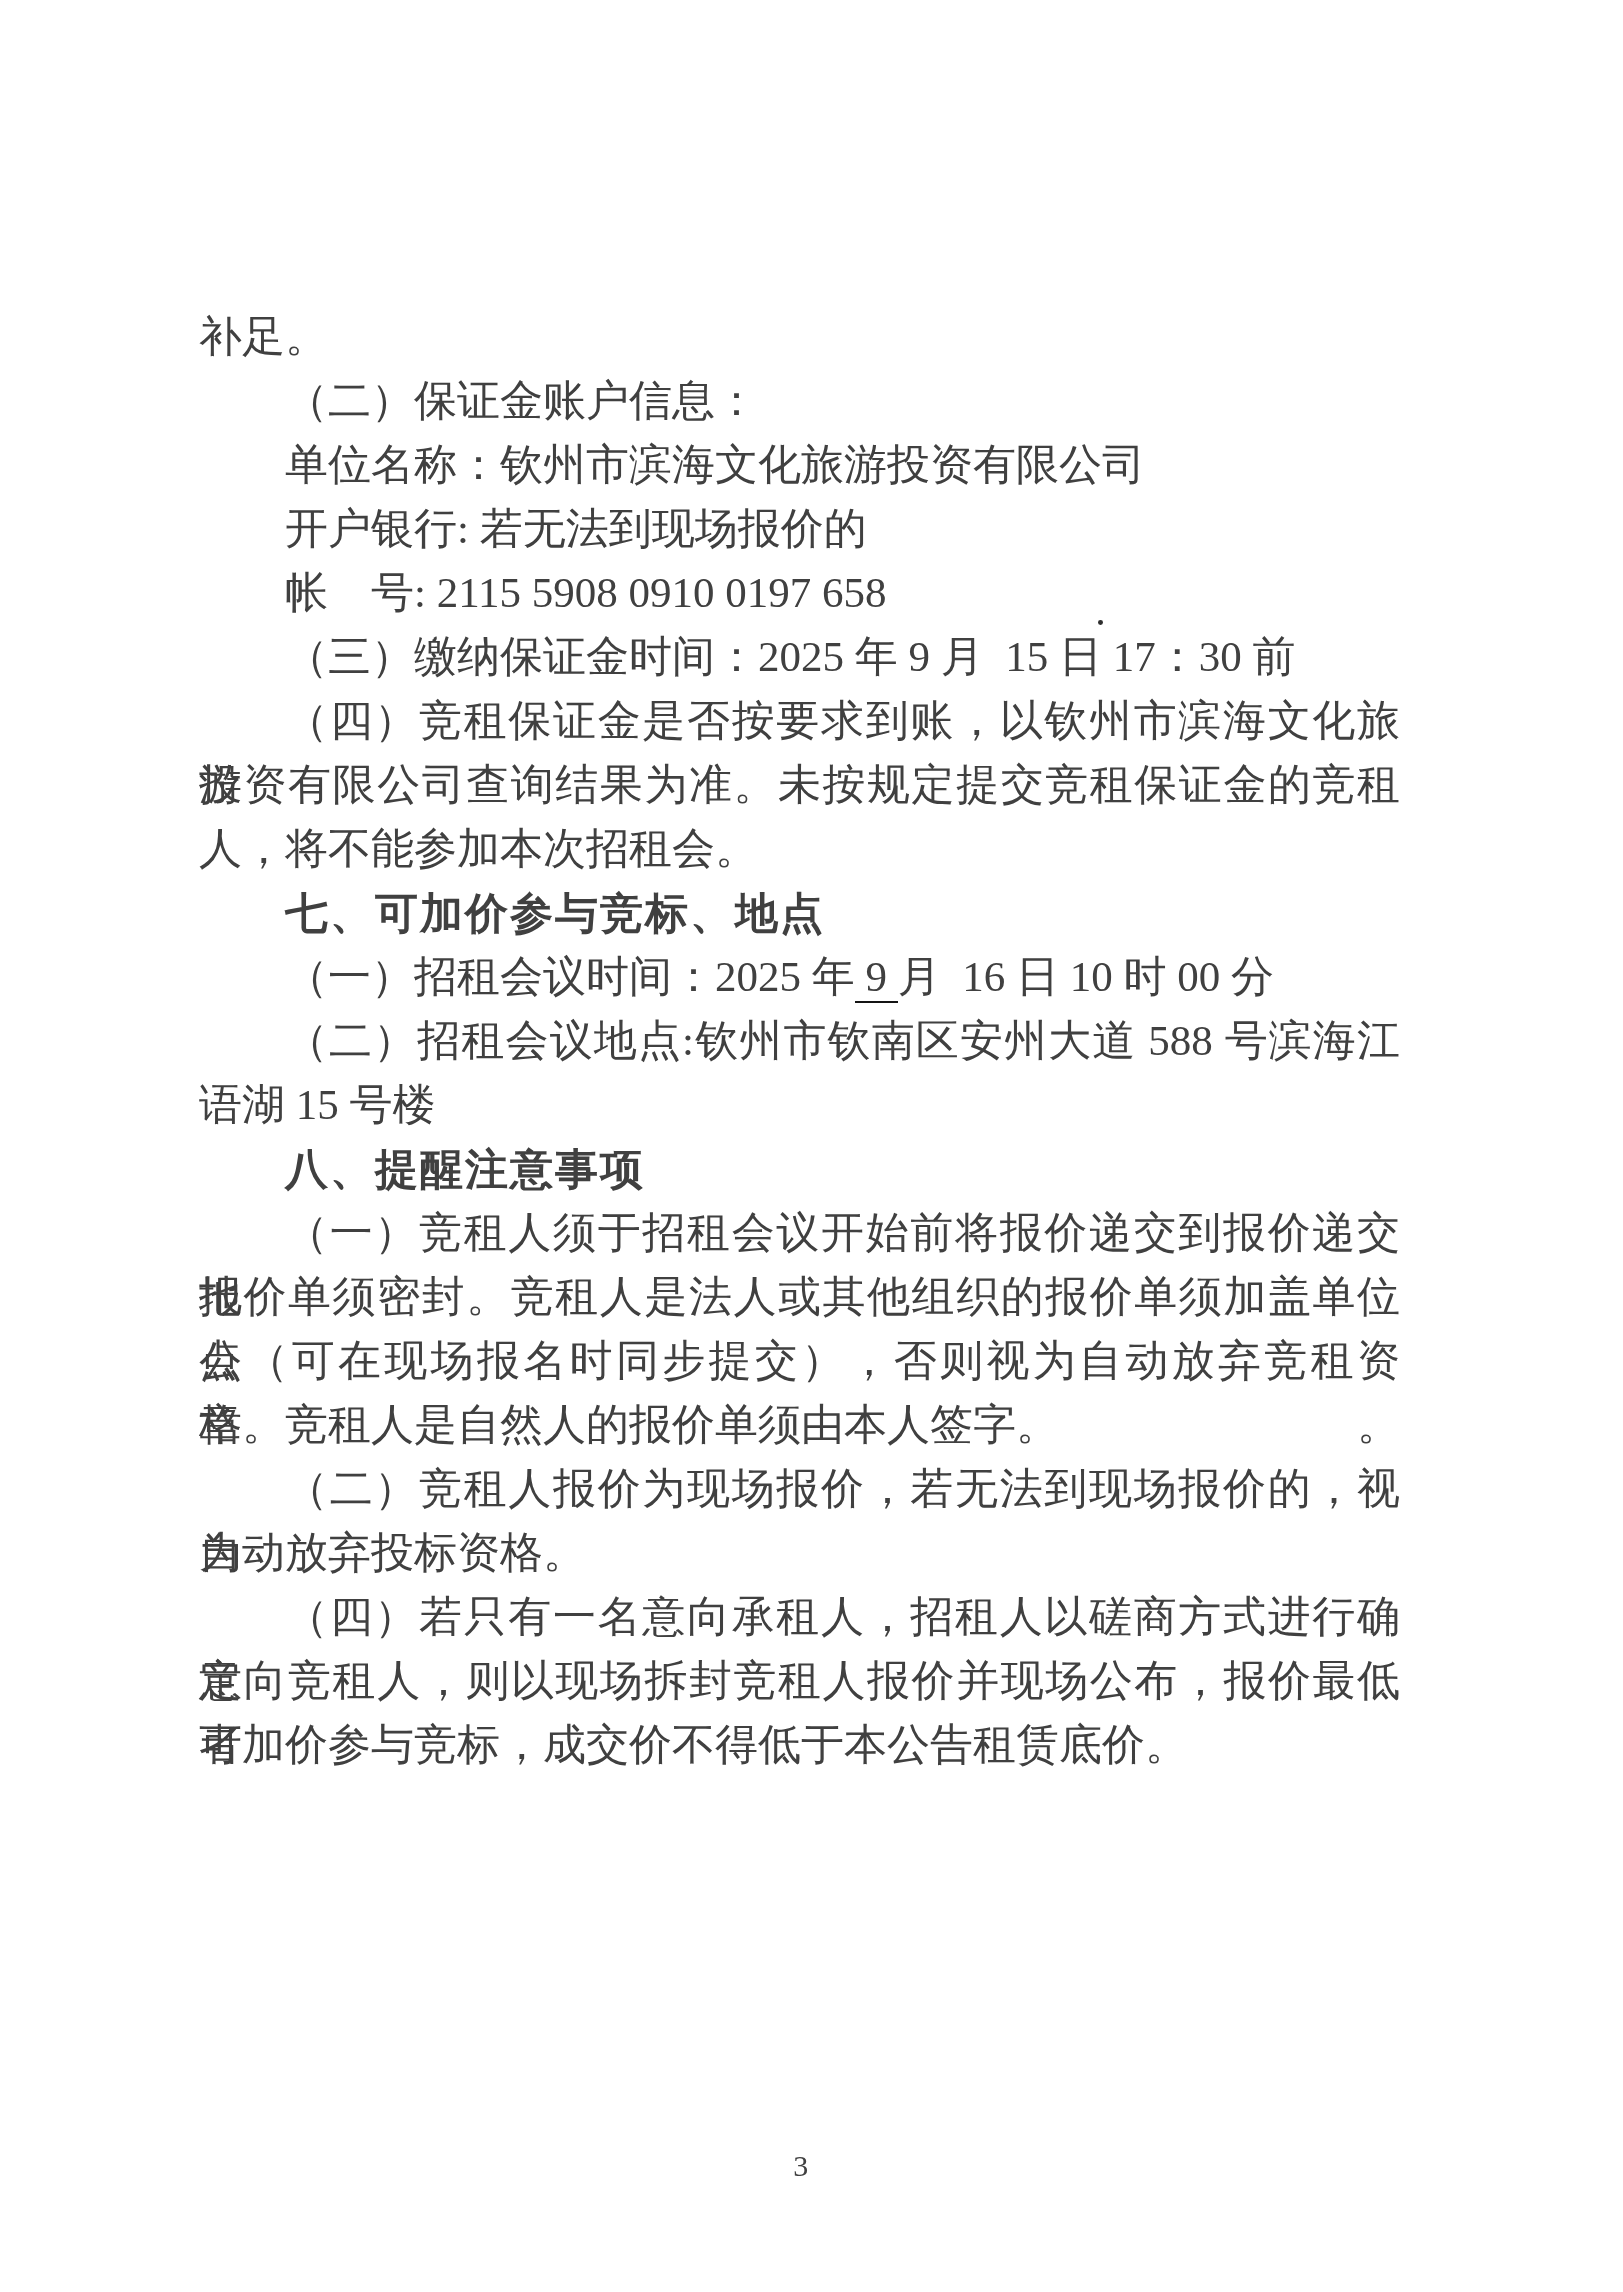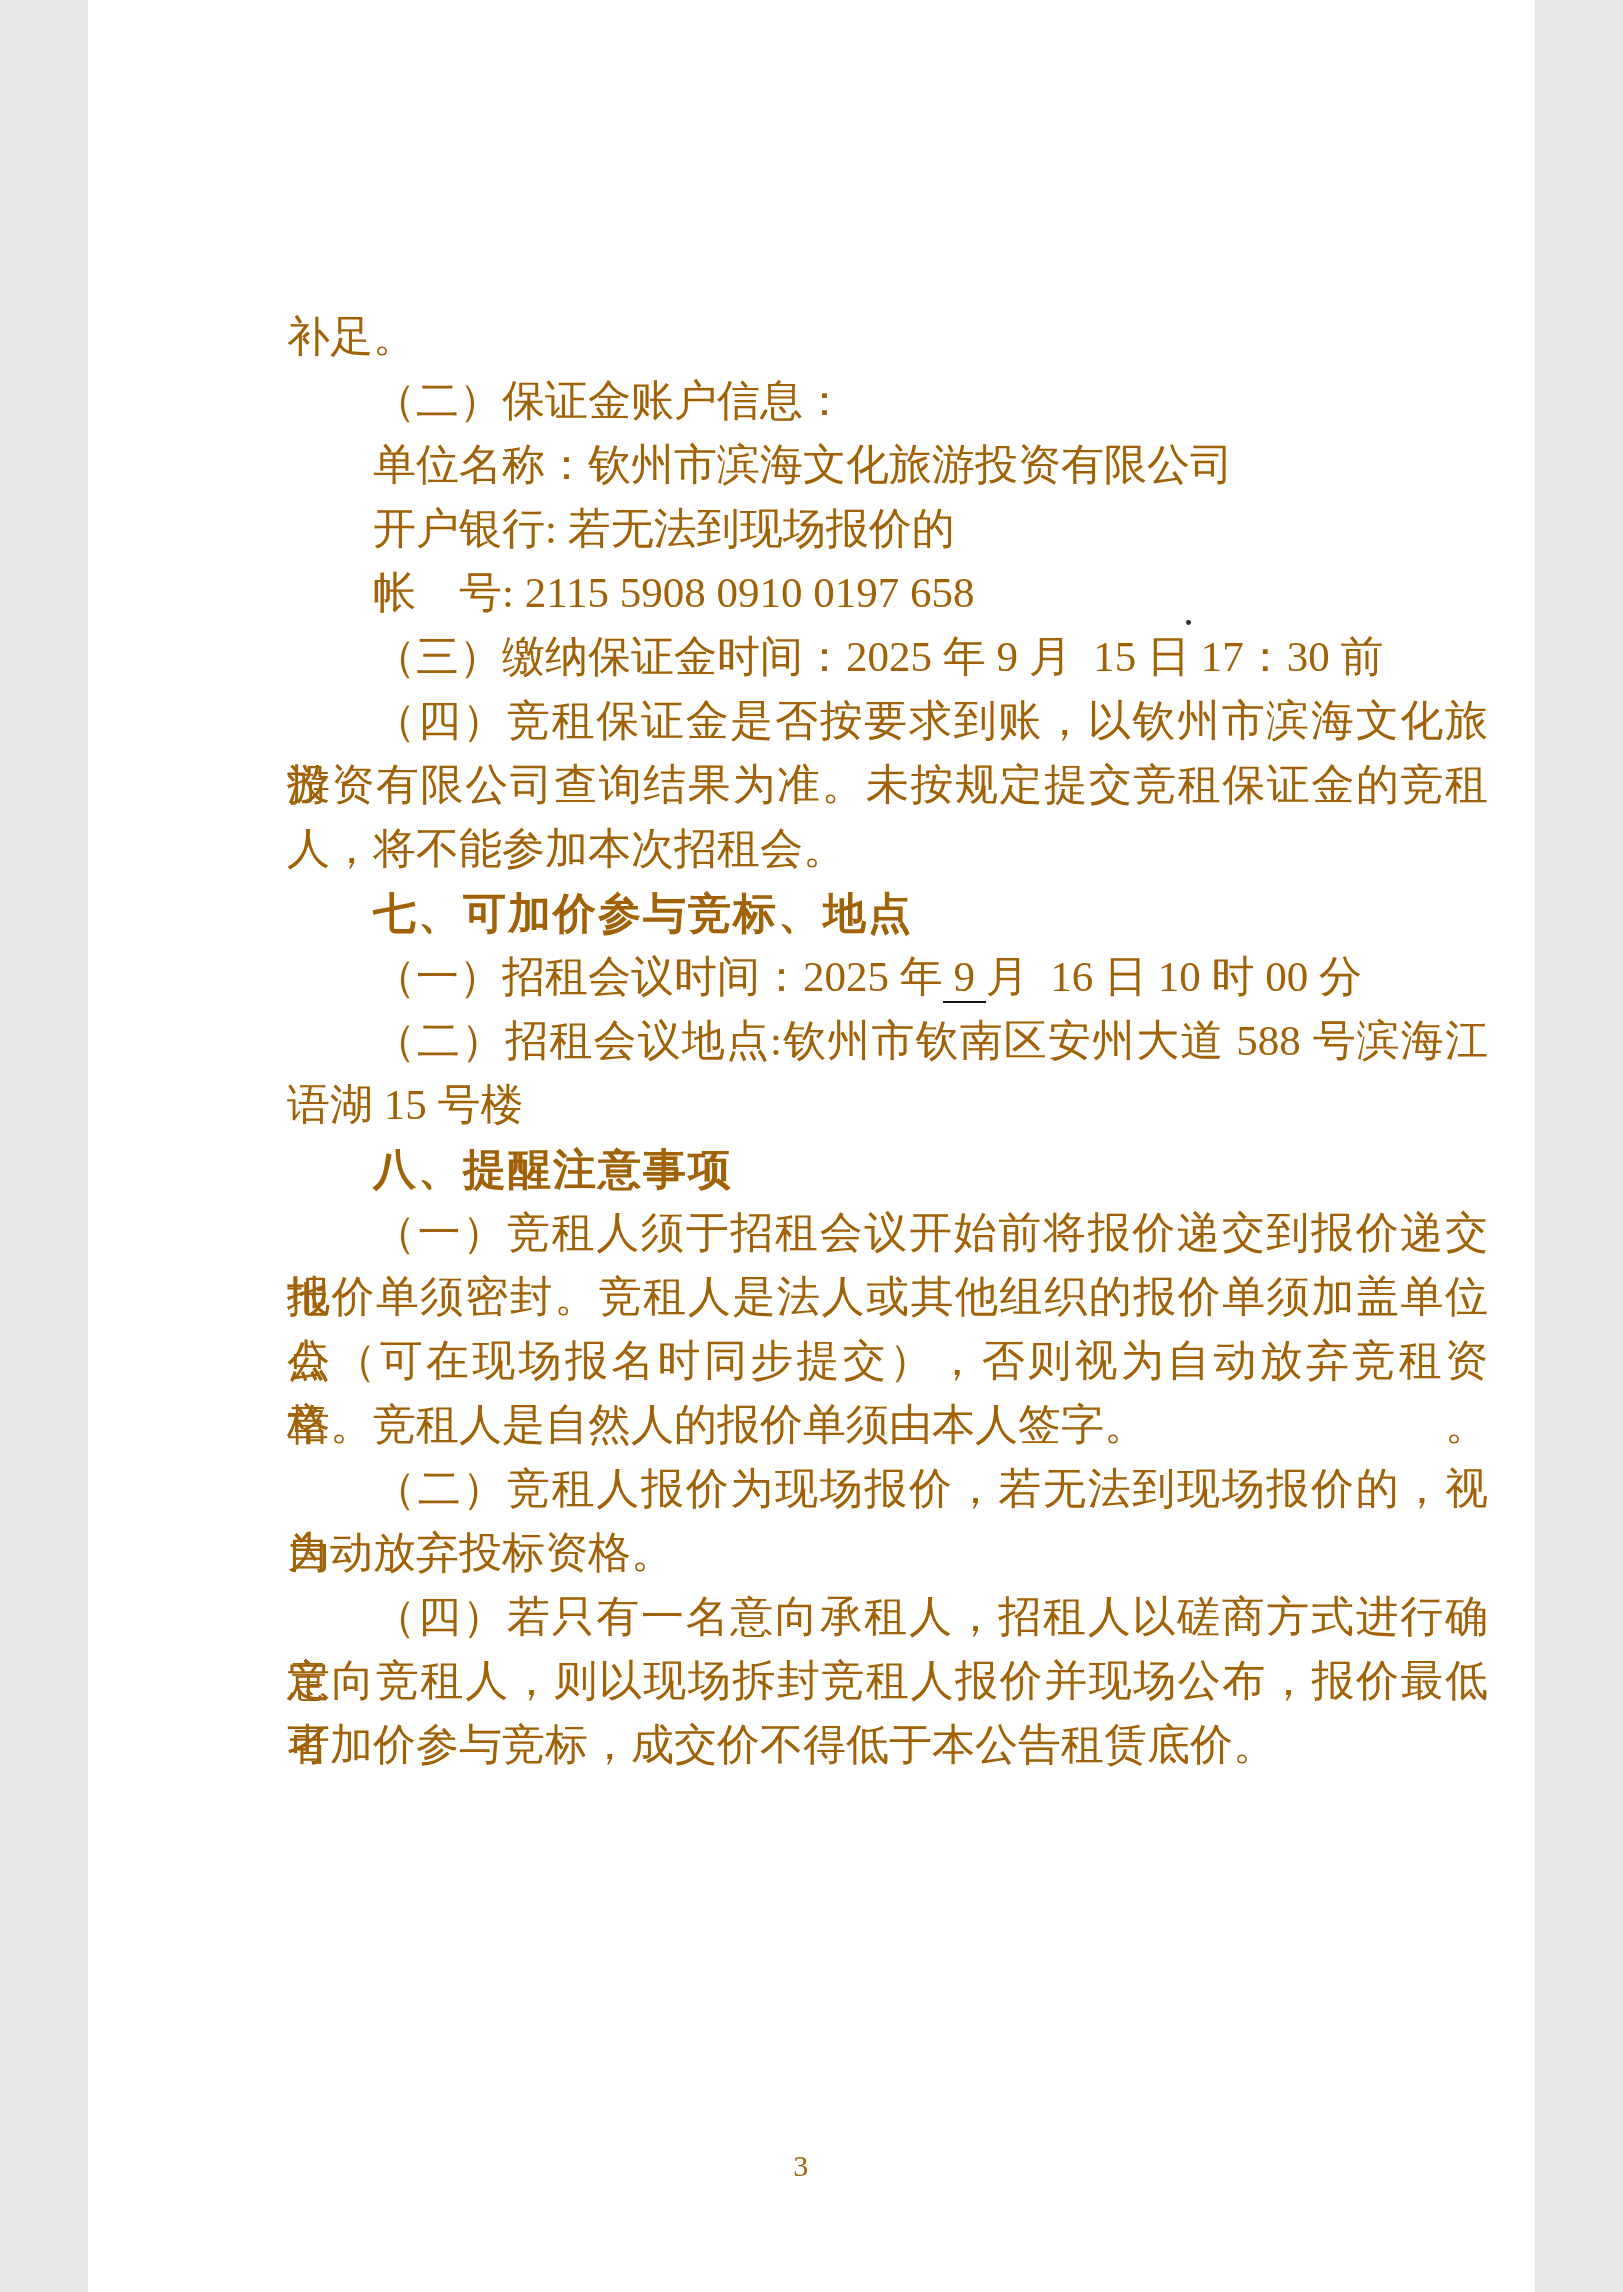--- a/index.html
+++ b/index.html
@@ -2,27 +2,27 @@
 <html><head>
 <meta charset="utf-8">
 <style>
   html, body {
     margin: 0;
     padding: 0;
     background: #e8e8e8;
   }
   .page {
     position: relative;
-    width: 1447px;
+    width: 1623px;
     height: 2293px;
     margin: 0 auto;
     background: #ffffff;
     overflow: hidden;
     font-family: "Liberation Serif", "DejaVu Serif", serif;
-    color: #a16207;
+    color: #404040;
   }
   .doc {
     position: absolute;
     left: 199px;
     top: 305px;
     width: 1201px;
     font-size: 43px;
     line-height: 64px;
   }
   .doc-line {

